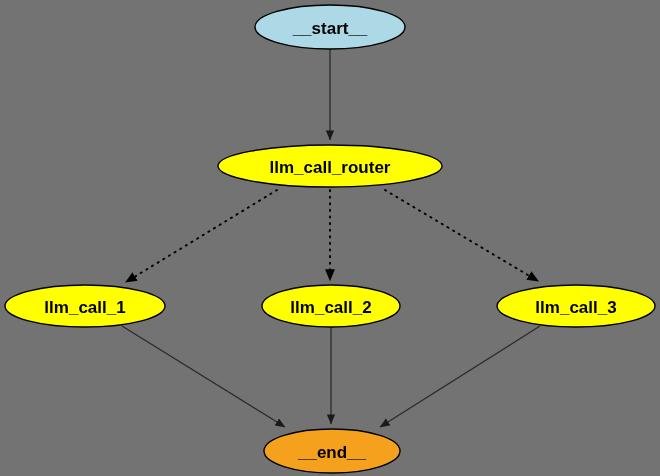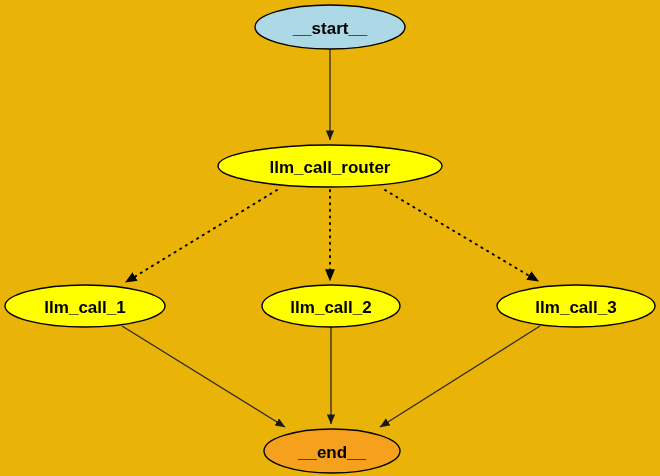--- a/index.html
+++ b/index.html
@@ -38,21 +38,21 @@
     letter-spacing: 0px;
   }
   .node-ellipse {
     stroke: #000000;
     stroke-width: 1.4;
   }
 </style>
 </head>
 <body>
 
-<div id="graph-canvas" style="background: #eab308;">
+<div id="graph-canvas" style="background: #737373;">
   <svg id="graph-svg" viewBox="0 0 660 476" xmlns="http://www.w3.org/2000/svg">
     <defs>
       <marker id="arrow-solid" markerWidth="9" markerHeight="9" refX="7.4" refY="3.2" orient="auto" markerUnits="strokeWidth">
         <path d="M0,0 L0,6.4 L7.6,3.2 z" fill="#1a1a1a"></path>
       </marker>
       <marker id="arrow-dotted" markerWidth="7" markerHeight="7" refX="5.6" refY="2.6" orient="auto" markerUnits="strokeWidth">
         <path d="M0,0 L0,5.2 L6.2,2.6 z" fill="#000000"></path>
       </marker>
     </defs>
 

